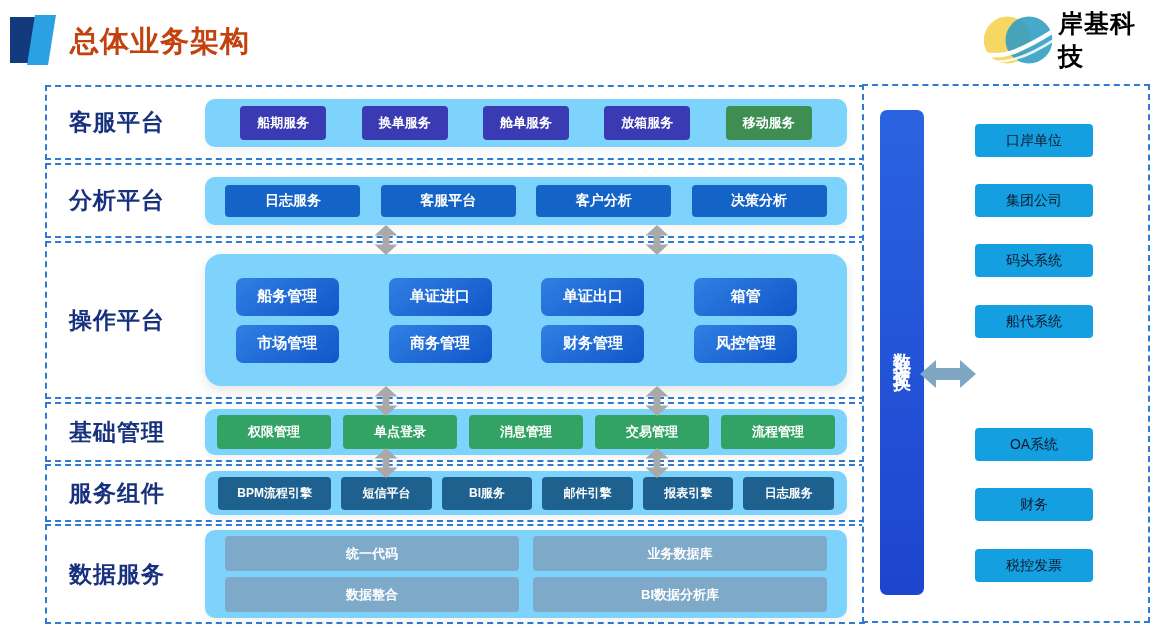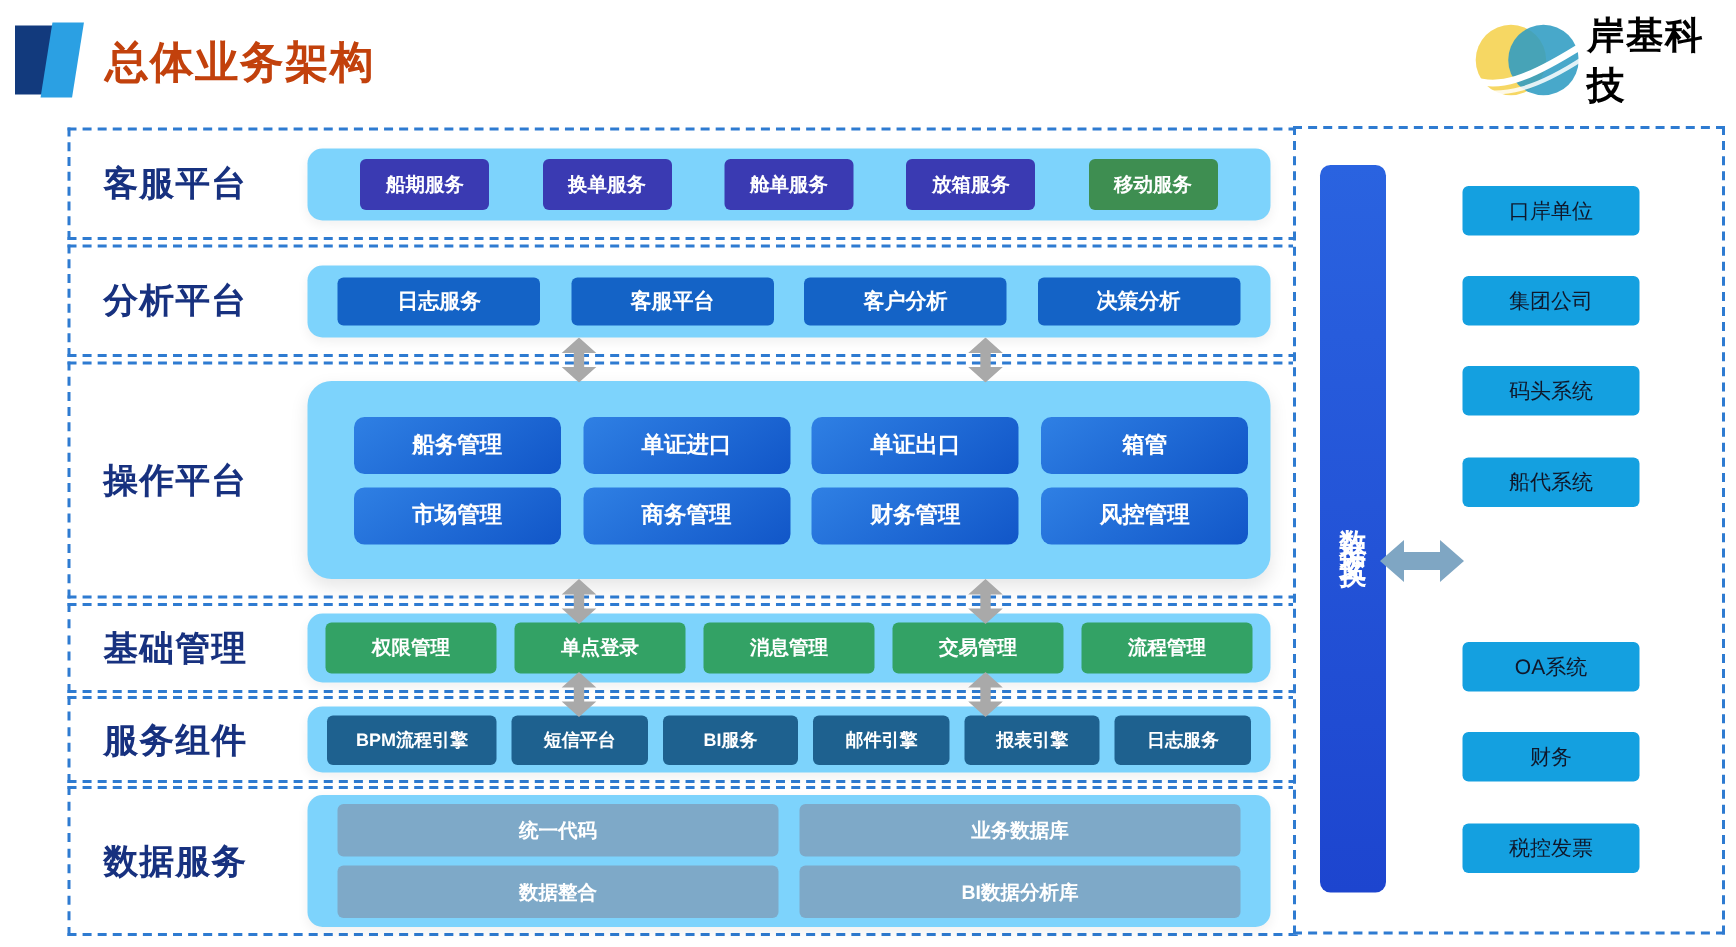--- a/index.html
+++ b/index.html
@@ -34,21 +34,21 @@
   .tray-customer{height:48px;}
   .chip-customer{width:86px;height:34px;font-size:13px;background:#3a3ab2;}
   .chip-customer.green{background:#3e8e51;}
   .tray-analysis{height:48px;}
   .chip-analysis{width:135px;height:32px;font-size:14px;background:#1463c6;}
   .tray-operation{
     height:132px;border-radius:16px;display:grid;
     grid-template-columns:repeat(4,122px);justify-content:space-evenly;
     align-content:center;row-gap:9px;box-shadow:0 5px 12px rgba(0,0,0,0.10);
   }
-  .chip-operation{width:138px;height:38px;font-size:15px;border-radius:7px;
+  .chip-operation{width:103px;height:38px;font-size:15px;border-radius:7px;
     background:linear-gradient(145deg,#2f80e4 0%,#1156c8 100%);}
   .tray-foundation{height:46px;}
   .chip-foundation{width:114px;height:34px;font-size:13px;background:#33a265;}
   .tray-component{height:44px;}
   .chip-component{height:33px;font-size:12px;background:#1e618f;flex:1;margin:0 5px;}
   .chip-component.wide{flex:1.25;}
   .tray-dataservice{
     height:88px;display:grid;grid-template-columns:1fr 1fr;
     column-gap:14px;row-gap:6px;align-content:center;padding:0 20px;
   }

